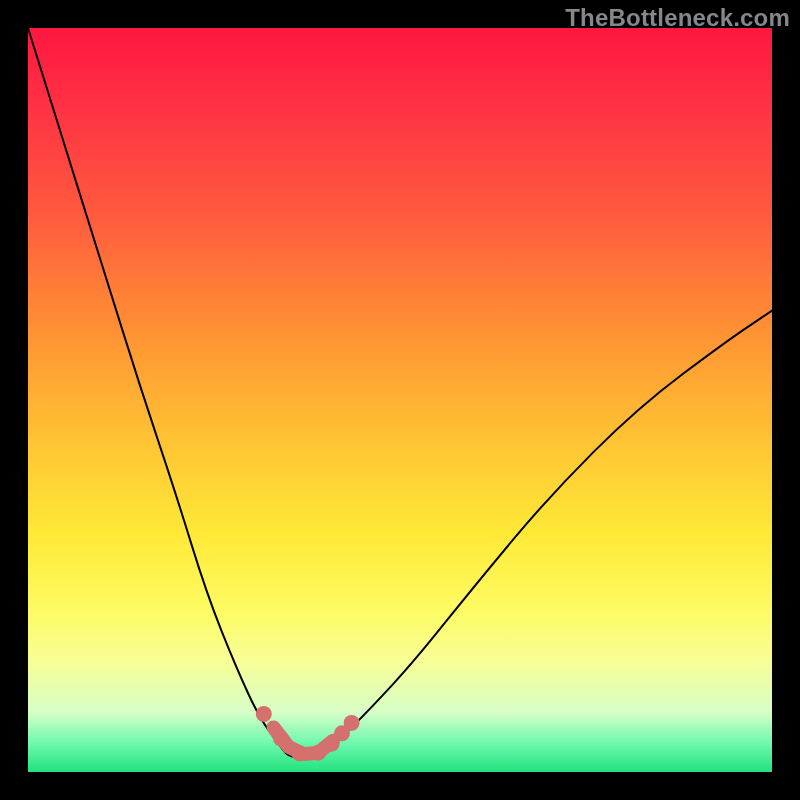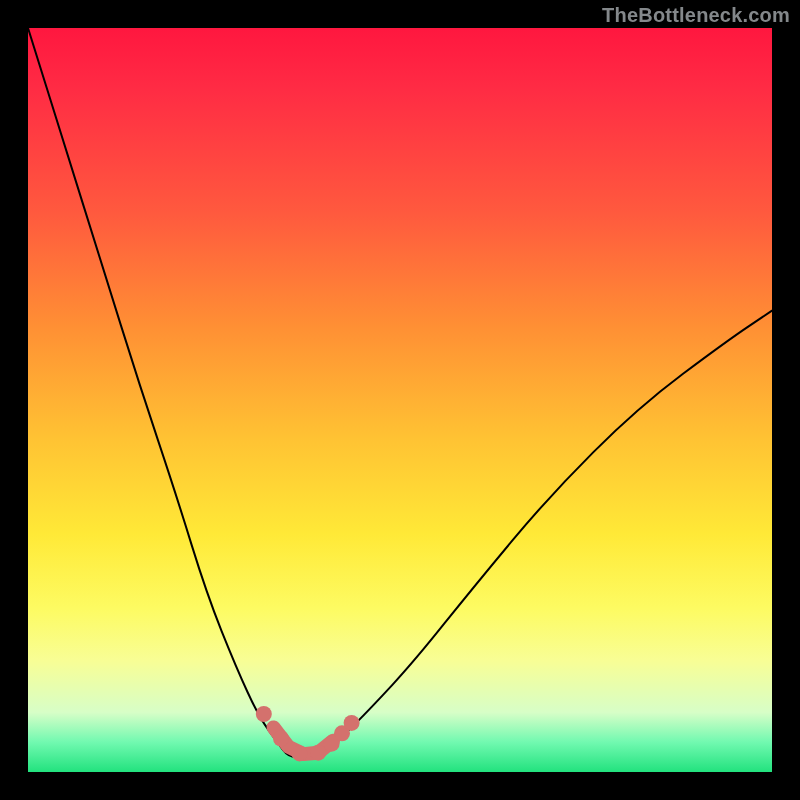--- a/index.html
+++ b/index.html
@@ -28,21 +28,21 @@
       #d7fec7 92%,
       #71f9b0 96%,
       #22e27e 100%
     );
   }
   .watermark {
     position: absolute;
     top: 4px;
     right: 10px;
     font-family: Arial, Helvetica, sans-serif;
-    font-size: 20px;
+    font-size: 24px;
     font-weight: 600;
     color: #84888b;
     letter-spacing: 0.2px;
     user-select: none;
   }
   svg.plot {
     position: absolute;
     left: 0;
     top: 0;
     width: 744px;

